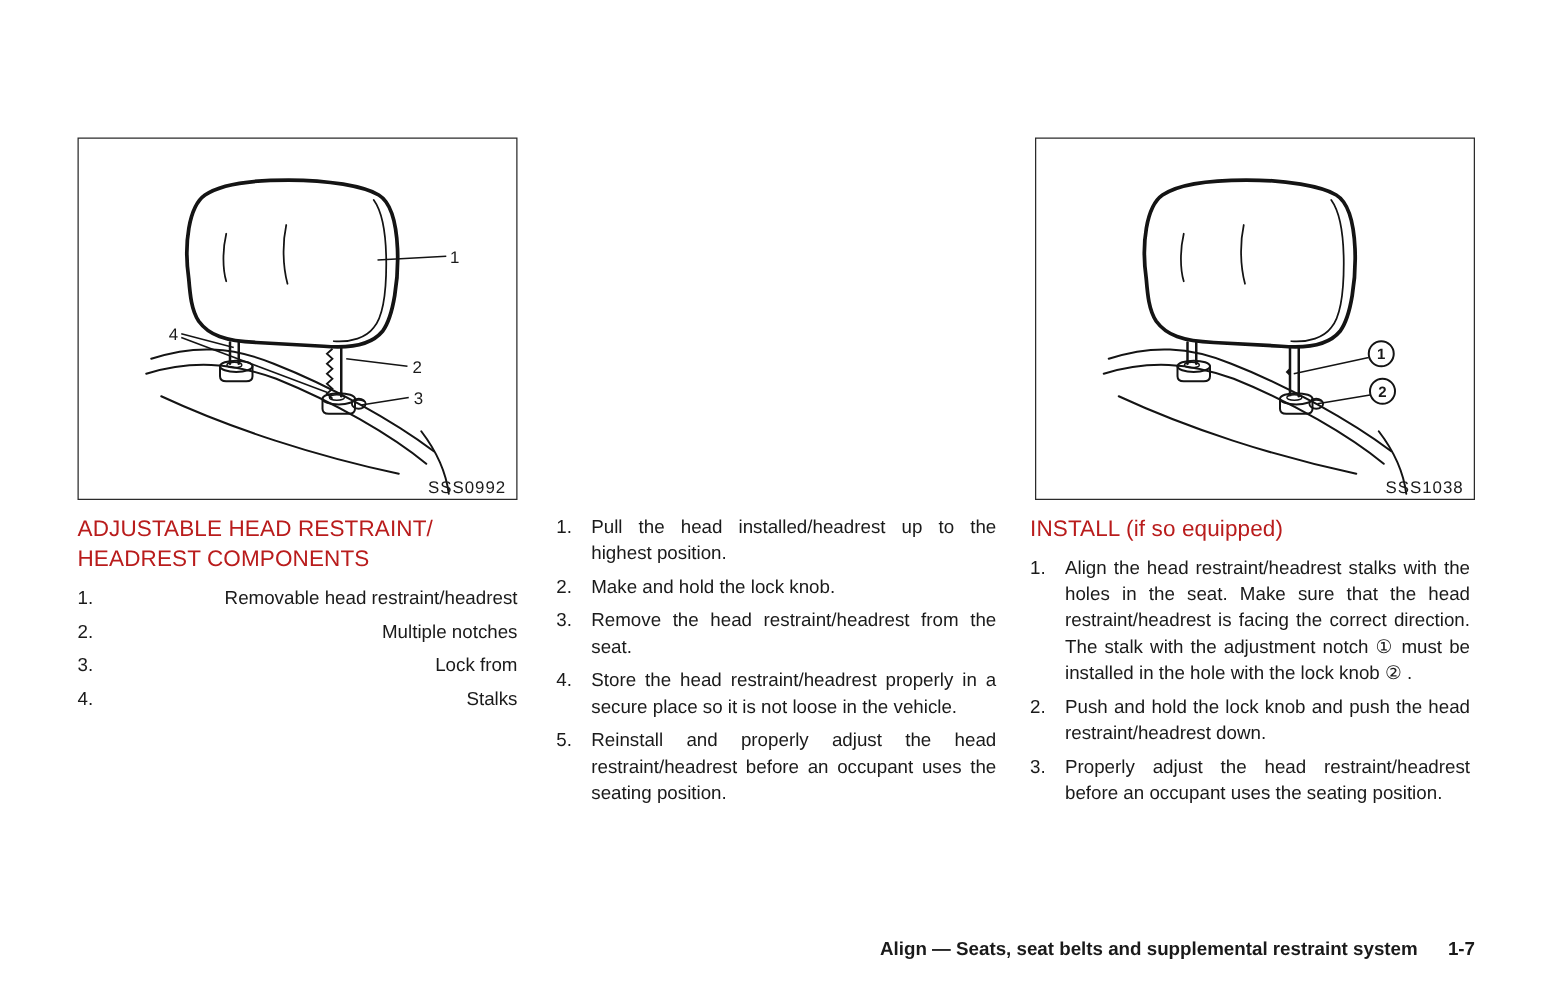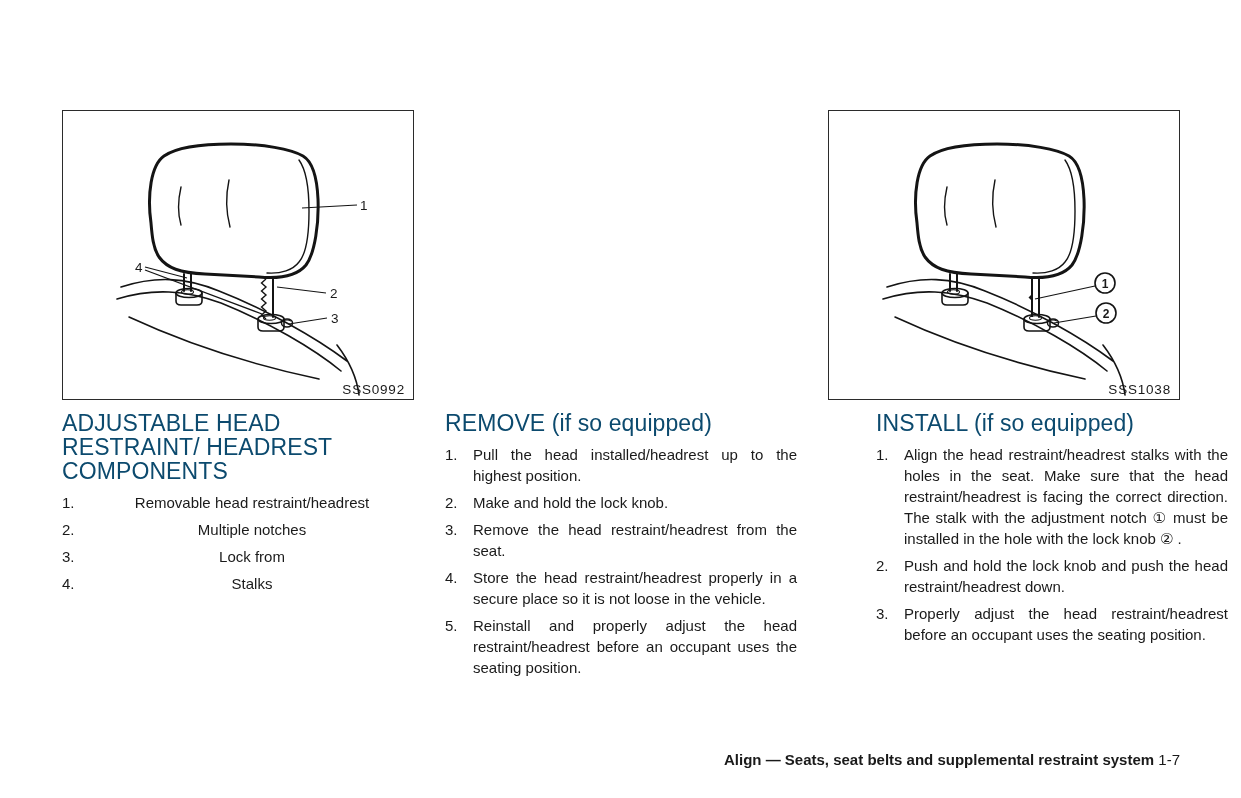--- a/index.html
+++ b/index.html
@@ -20,36 +20,36 @@
   }
   .callout-num {
     font-family:"Liberation Sans","DejaVu Sans",sans-serif;
     font-size:13.5px; fill:#1a1a1a;
   }
   .circ-num {
     font-family:"Liberation Sans","DejaVu Sans",sans-serif;
     font-size:12px; font-weight:bold; fill:#1a1a1a;
   }
   .col { position:absolute; top:411px; width:352px; }
-  .col.c1 { left:62px; } .col.c2 { left:445px; } .col.c3 { left:876px; }
+  .col.c1 { left:62px; } .col.c2 { left:445px; } .col.c3 { left:824px; }
   .col h2 {
-    margin:0 0 9px 0; font-size:23px; font-weight:400;
-    line-height:24px; letter-spacing:0.1px; color:#0c4a6e;
+    margin:0 0 9px 0; font-size:18px; font-weight:400;
+    line-height:24px; letter-spacing:0.1px; color:#b91c1c;
   }
   .intro { margin:0 0 8px 0; font-size:15px; line-height:21px; }
   .li { display:flex; margin:0 0 6px 0; font-size:15px; line-height:21px; }
   .li .num { flex:none; width:28px; }
   .li .txt { flex:1; text-align:justify; }
-  .c1 .li .txt { text-align:center; }
+  .c1 .li .txt { text-align:right; }
   .footer {
     position:absolute; top:751px; right:61px;
     font-size:15px; line-height:18px; white-space:nowrap;
   }
   .footer .ftitle { font-weight:700; }
-  .footer .fpage  { font-weight:400; }
+  .footer .fpage  { font-weight:700; margin-left:20px; }
 </style>
 </head>
 <body>
 
 <div class="page">
 
   <svg width="0" height="0" style="position:absolute" aria-hidden="true">
     <defs>
       <g id="hr-base" fill="none" stroke="#141414" stroke-linecap="round">
 
@@ -141,21 +141,20 @@
       <span class="num">3.</span>
       <div class="txt">Lock from</div>
     </div>
     <div class="li">
       <span class="num">4.</span>
       <div class="txt">Stalks</div>
     </div>
   </div>
 
   <div class="col c2">
-    <h2>REMOVE (if so equipped)</h2>
     <div class="li">
       <span class="num">1.</span>
       <div class="txt">Pull the head installed/headrest up to the highest position.</div>
     </div>
     <div class="li">
       <span class="num">2.</span>
       <div class="txt">Make and hold the lock knob.</div>
     </div>
     <div class="li">
       <span class="num">3.</span>

